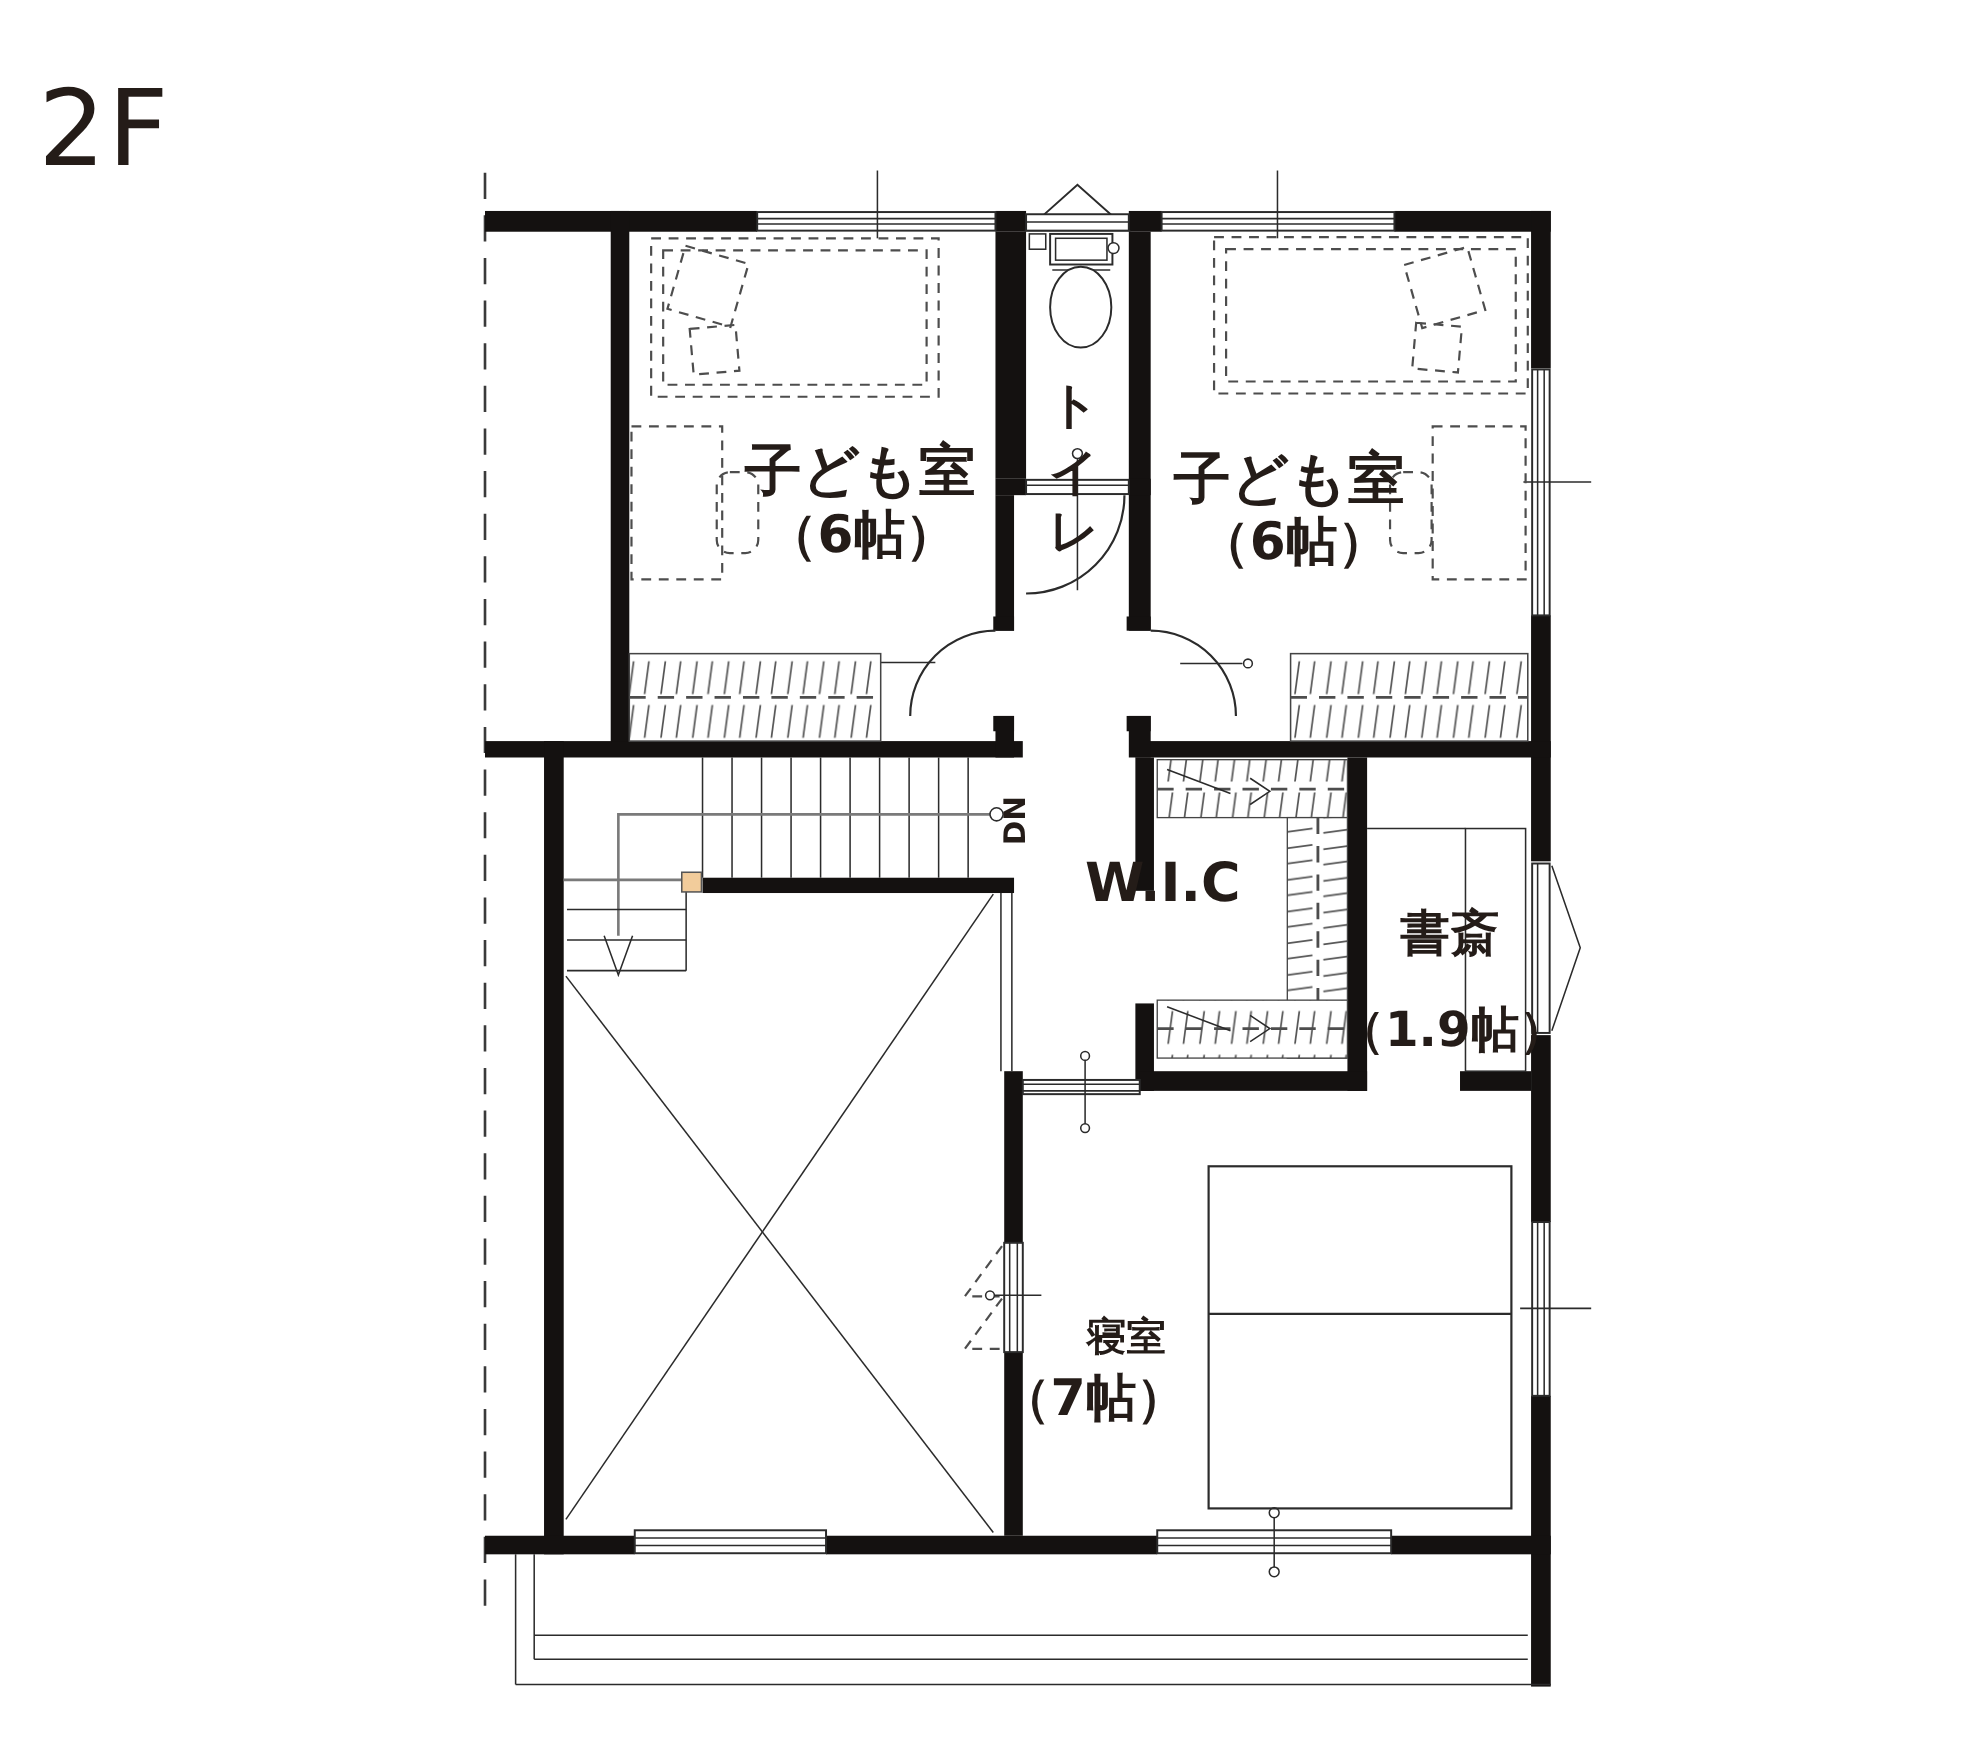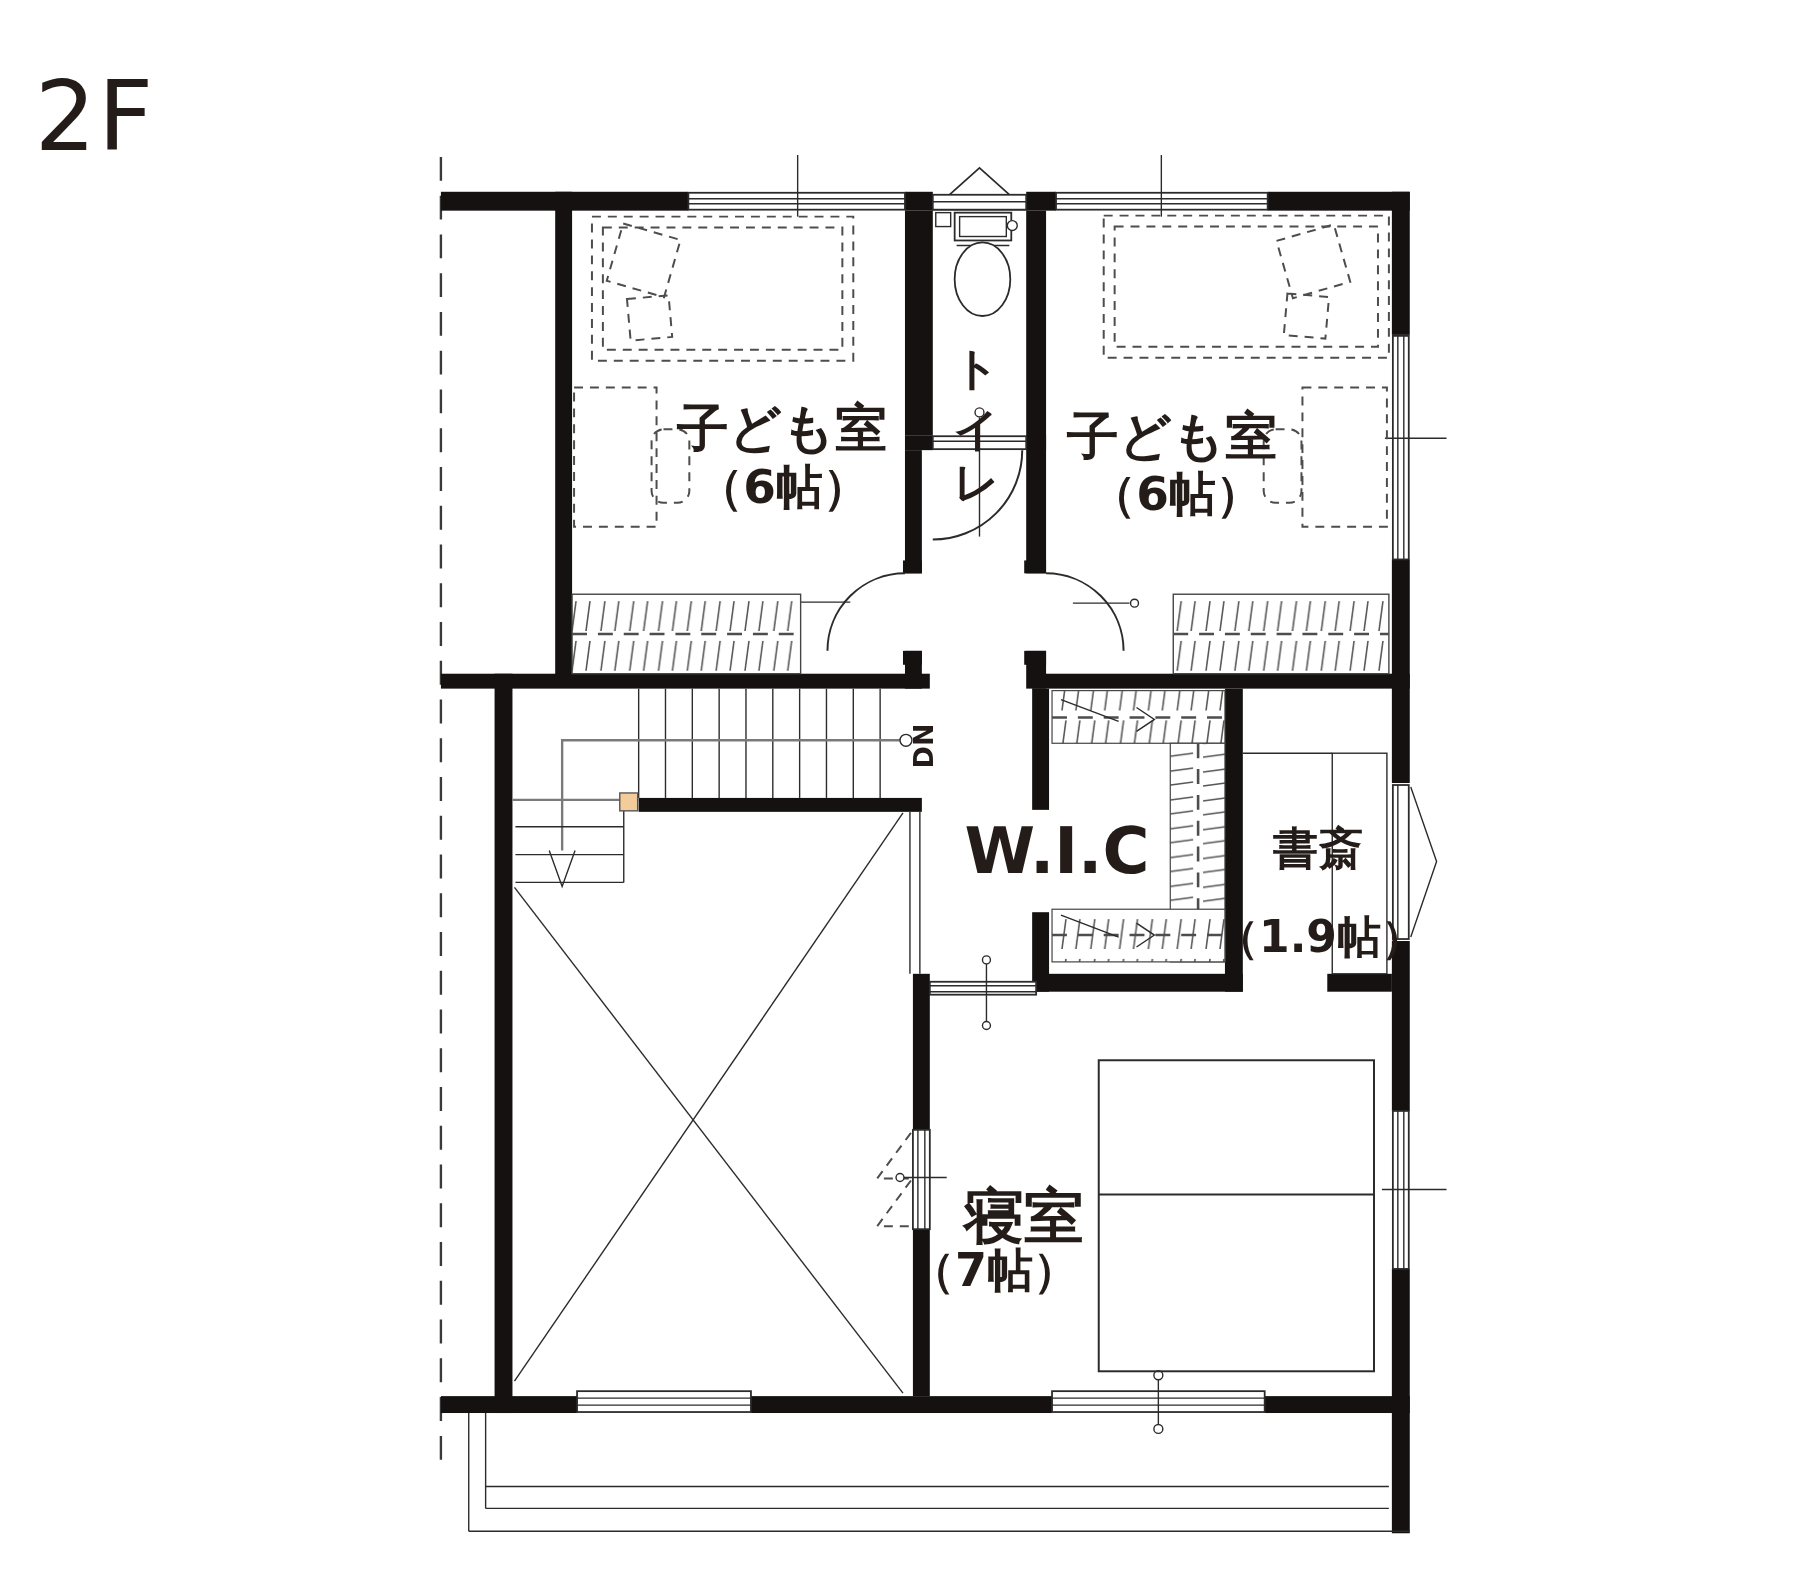--- a/index.html
+++ b/index.html
@@ -276,23 +276,23 @@
   <div class="lbl floor" style="left:95px;top:117px;font-size:96px;">2F</div>
 
   <div class="lbl" style="left:782px;top:428px;font-size:52px;">子ども室</div>
   <div class="lbl" style="left:783px;top:486px;font-size:47px;">（6帖）</div>
 
   <div class="lbl" style="left:1172px;top:436px;font-size:52px;">子ども室</div>
   <div class="lbl" style="left:1176px;top:493px;font-size:47px;">（6帖）</div>
 
   <div class="lbl vert" style="left:977px;top:406px;font-size:45px;">トイレ</div>
 
-  <div class="lbl" style="left:1057px;top:851px;font-size:64px;">W.I.C</div>
+  <div class="lbl" style="left:1057px;top:803px;font-size:49px;">W.I.C</div>
 
   <div class="lbl" style="left:1318px;top:848px;font-size:45px;">書斎</div>
   <div class="lbl" style="left:1320px;top:937px;font-size:44px;">（1.9帖）</div>
 
-  <div class="lbl" style="left:1024px;top:1216px;font-size:60px;">寝室</div>
+  <div class="lbl" style="left:1024px;top:1216px;font-size:36px;">寝室</div>
   <div class="lbl" style="left:994px;top:1270px;font-size:46px;">（7帖）</div>
 
 
   <div class="lbl rot" style="left:923px;top:746px;font-size:27px;">DN</div>
 </div>
 
 </body></html>

